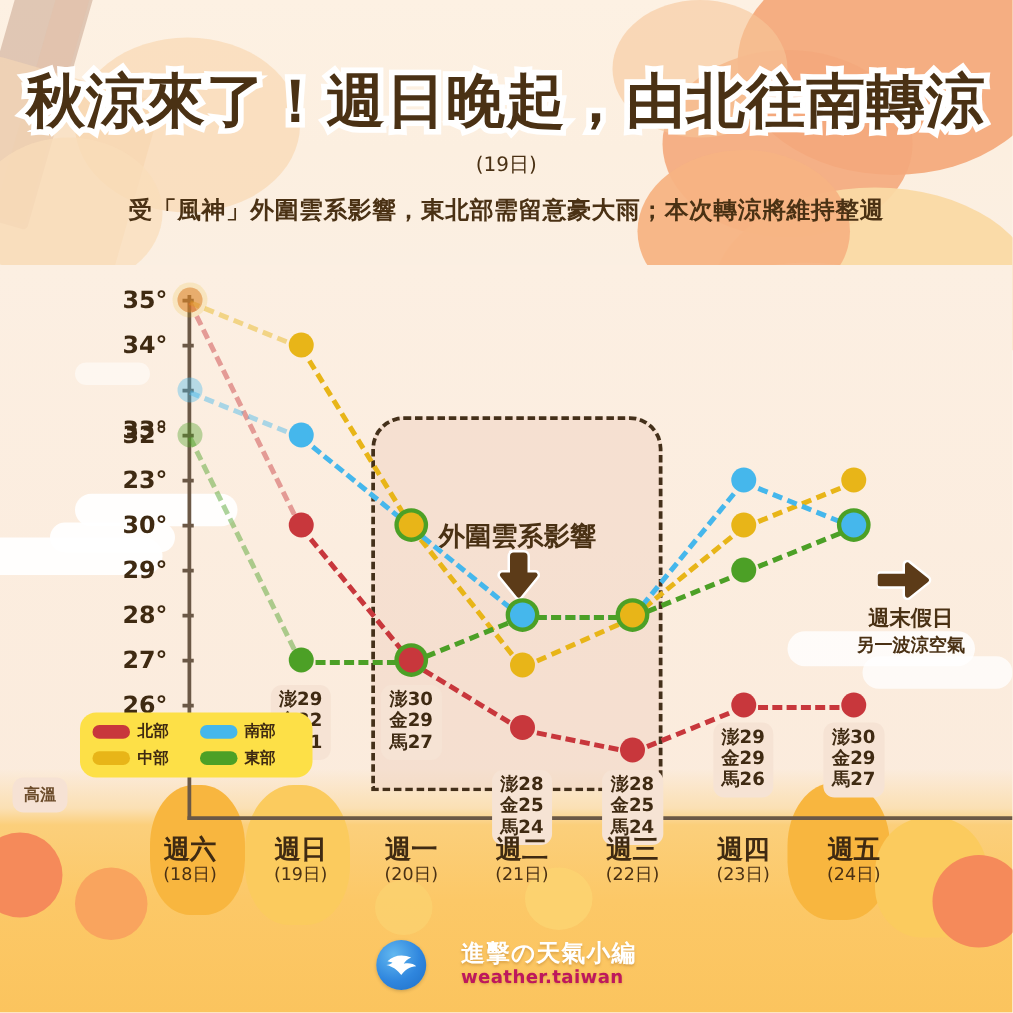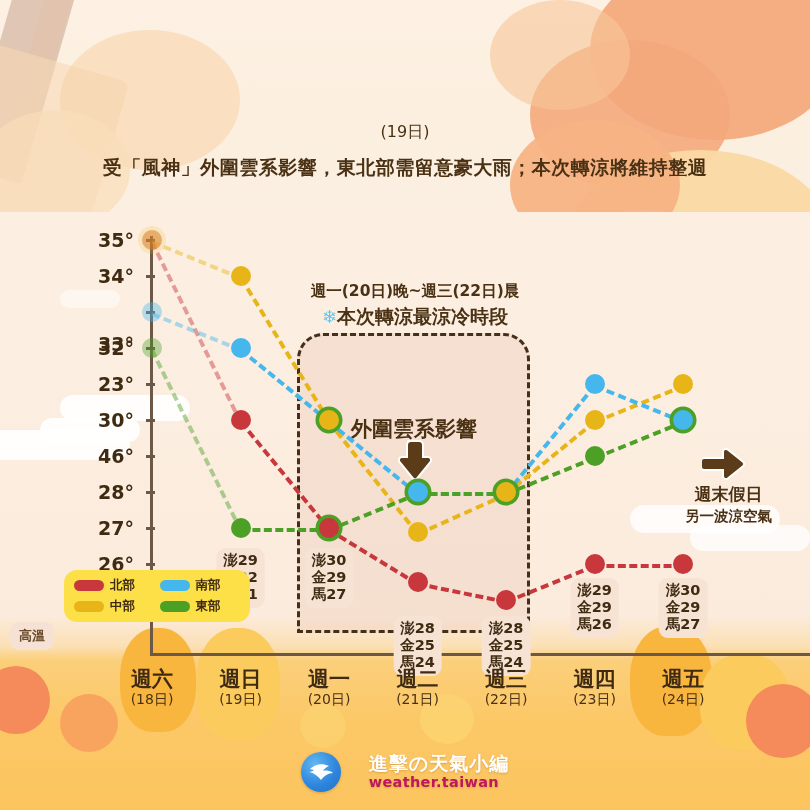--- a/index.html
+++ b/index.html
@@ -183,20 +183,21 @@
   <div class="pine" style="left:630px; bottom:74px; width:82px; height:110px; background:#F8B63F;"></div>
   <div class="pine" style="left:700px; bottom:60px; width:90px; height:96px; background:#FBCB5E;"></div>
   <div class="blob" style="left:-18px; bottom:76px; width:68px; height:68px; background:#F58A5A;"></div>
   <div class="blob" style="left:60px; bottom:58px; width:58px; height:58px; background:#F9A45E;"></div>
   <div class="blob" style="right:-10px; bottom:52px; width:74px; height:74px; background:#F58A5A;"></div>
   <div class="blob" style="left:420px; bottom:66px; width:54px; height:50px; background:#FBD371; opacity:.85;"></div>
   <div class="blob" style="left:300px; bottom:62px; width:46px; height:44px; background:#FBD371; opacity:.7;"></div>
 </div>
 
 <div class="header">
+  <div class="title">秋涼來了！週日晚起，由北往南轉涼</div>
   <div class="title-date">(19日)</div>
   <div class="subtitle">受「風神」外圍雲系影響，東北部需留意豪大雨；本次轉涼將維持整週</div>
 </div>
 
 <div class="chart">
 
   <div class="axis-line" style="left:150px; top:236px; width:3px; height:420px;"></div>
 
   <div class="axis-line" style="left:150px; top:653px; width:660px; height:3px;"></div>
 
@@ -206,42 +207,36 @@
       <div class="ytick-label" style="top: 276px; left: 82px;">34°</div>
       <div class="ytick-mark" style="top: 275px; left: 146px;"></div>
       <div class="ytick-label" style="top: 312px; left: 82px; margin-top: 32px;">33°</div>
       <div class="ytick-mark" style="top: 311px; left: 146px;"></div>
       <div class="ytick-label" style="top: 348px; left: 82px;">32°</div>
       <div class="ytick-mark" style="top: 347px; left: 146px;"></div>
       <div class="ytick-label" style="top: 384px; left: 82px;">23°</div>
       <div class="ytick-mark" style="top: 383px; left: 146px;"></div>
       <div class="ytick-label" style="top: 420px; left: 82px;">30°</div>
       <div class="ytick-mark" style="top: 419px; left: 146px;"></div>
-      <div class="ytick-label" style="top: 456px; left: 82px;">46°</div>
+      <div class="ytick-label" style="top: 456px; left: 82px;">29°</div>
       <div class="ytick-mark" style="top: 455px; left: 146px;"></div>
       <div class="ytick-label" style="top: 492px; left: 82px;">28°</div>
       <div class="ytick-mark" style="top: 491px; left: 146px;"></div>
       <div class="ytick-label" style="top: 528px; left: 82px;">27°</div>
       <div class="ytick-mark" style="top: 527px; left: 146px;"></div>
       <div class="ytick-label" style="top: 564px; left: 82px;">26°</div>
       <div class="ytick-mark" style="top: 563px; left: 146px;"></div>
       <div class="ytick-label" style="top: 600px; left: 82px;">25°</div>
       <div class="ytick-mark" style="top: 599px; left: 146px;"></div>
     </div>
 
   <div class="hot-badge">高溫</div>
 
   <div class="highlight-box" style="left:297px; top:333px; width:233px; height:300px;"></div>
 
-  <div class="anno-top" style="left:300px; top:281px; width:230px;">
-    <div class="anno-line1">週一(20日)晚~週三(22日)晨</div>
-    <div class="anno-line2">
-      <span class="snow">❄</span><span>本次轉涼最涼冷時段</span>
-    </div>
-  </div>
 
   <div class="south-label" style="left:324px; top:415px;">外圍雲系影響</div>
   <svg style="position:absolute; left:396px; top:440px;" width="36" height="42" viewBox="0 0 36 42">
     <path d="M13 2 h10 a3 3 0 0 1 3 3 v13 h6 a2 2 0 0 1 1.5 3.4 l-13 16 a2 2 0 0 1-3 0 l-13-16 A2 2 0 0 1 6 18 h6 V5 a3 3 0 0 1 3-3 z" fill="#5C3B18" stroke="#FFFFFF" stroke-width="4" stroke-linejoin="round" paint-order="stroke"></path>
   </svg>
 
   <svg style="position:absolute; left:702px; top:448px;" width="44" height="32" viewBox="0 0 44 32">
     <path d="M2 11 h20 V4 a2 2 0 0 1 3.4-1.5 l15 12 a2 2 0 0 1 0 3 l-15 12 A2 2 0 0 1 22 28 v-7 H2 a2 2 0 0 1-2-2 v-6 a2 2 0 0 1 2-2 z" fill="#5C3B18" stroke="#FFFFFF" stroke-width="4" stroke-linejoin="round" paint-order="stroke"></path>
   </svg>
   <div class="weekend-anno" style="left:666px; top:483px; width:125px;">

